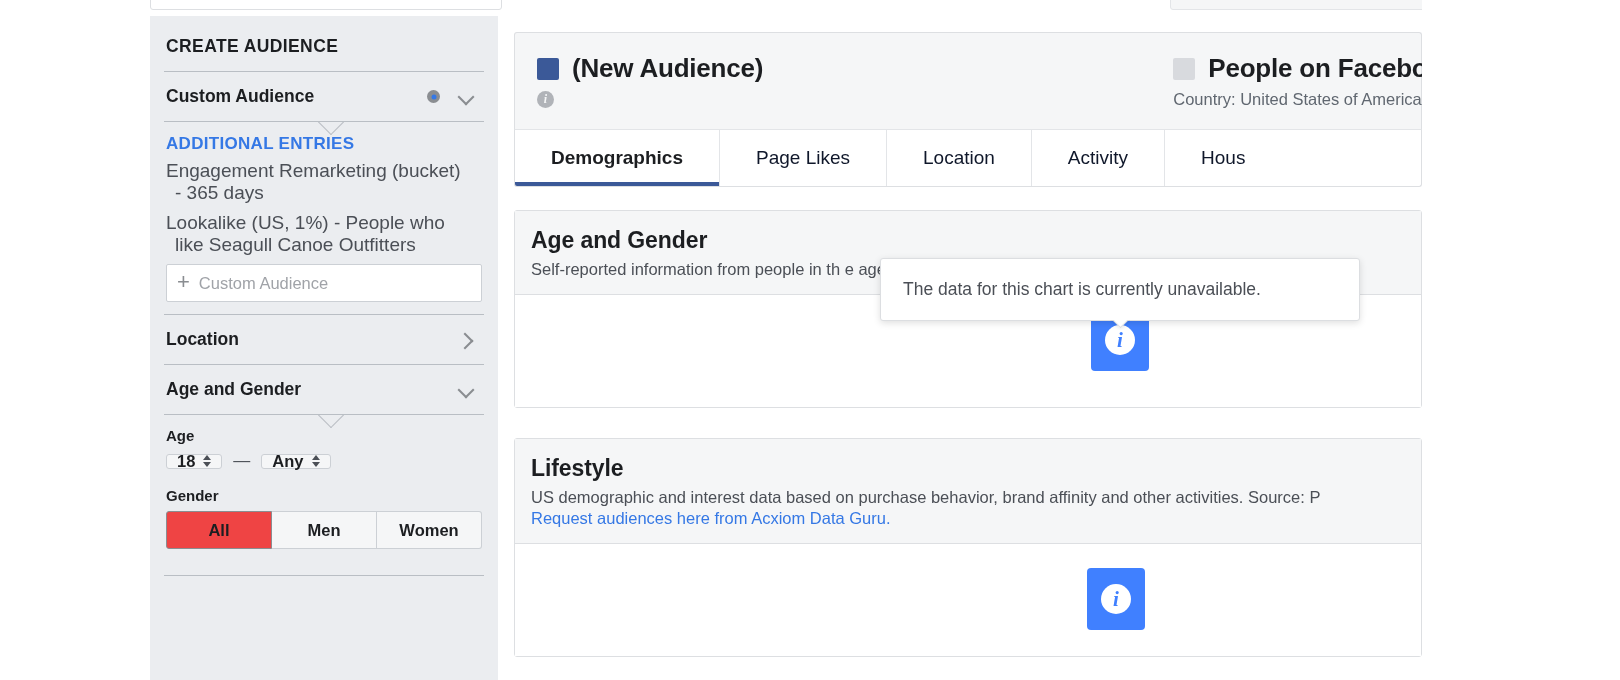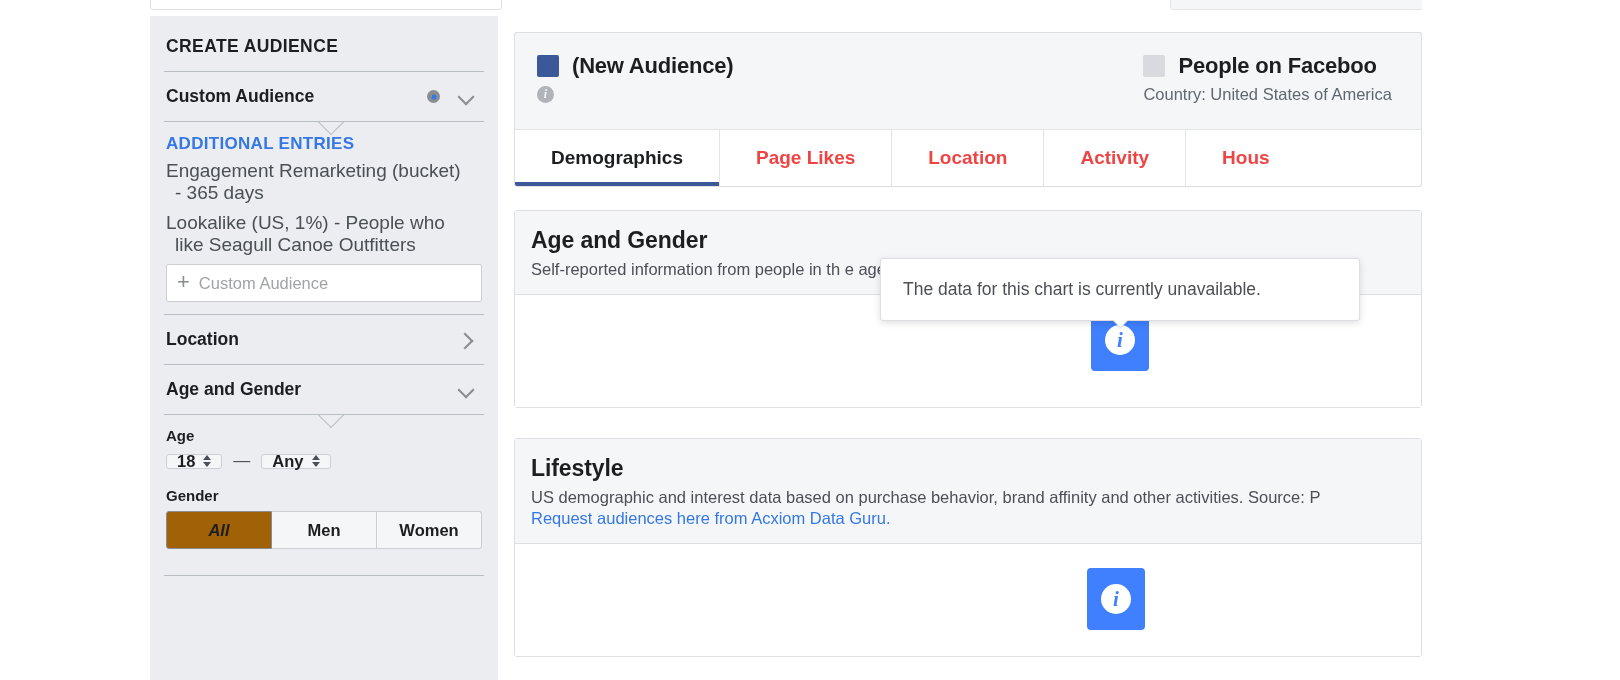--- a/index.html
+++ b/index.html
@@ -208,23 +208,22 @@
     align-items: center;
     justify-content: center;
     font-size: 16.5px;
     font-weight: bold;
     color: #1c1e21;
     cursor: pointer;
   }
   .seg:first-child { border-left: 1px solid #ccd0d5; border-radius: 3px 0 0 3px; }
   .seg:last-child { border-radius: 0 3px 3px 0; }
   .seg.active {
-    background: #a16207;
+    background: #ef4444;
     border: 1.5px solid #8a8d91;
-    font-style: italic;
   }
 
   
   .main {
     position: absolute;
     left: 514px; top: 0;
     width: 908px;
     height: 680px;
   }
   .header-card {
@@ -240,21 +239,21 @@
   .hdr-inner {
     display: flex;
     padding: 20px 22px 0 22px;
     gap: 0;
   }
   .hdr-col { flex: 0 0 auto; }
   .hdr-col.right { margin-left: 410px; }
   .hdr-title-row { display: flex; align-items: center; gap: 13px; }
   .swatch { width: 22px; height: 22px; border-radius: 2px; }
   .hdr-title {
-    font-size: 22px;
+    font-size: 26px;
     font-weight: bold;
     color: #1c1e21;
     white-space: nowrap;
     letter-spacing: -0.2px;
   }
   .info-glyph {
     width: 17px; height: 17px;
     border-radius: 50%;
     background: #b0b3b8;
     color: #f5f6f7;
@@ -287,26 +286,25 @@
     align-items: stretch;
     overflow: hidden;
   }
   .tab {
     flex: 0 0 auto;
     display: flex;
     align-items: center;
     justify-content: center;
     padding: 0 36px;
     font-size: 19px;
-    color: #ef4444;
+    color: #0f172a;
     border-left: 1px solid #e3e5e8;
     position: relative;
     white-space: nowrap;
     cursor: pointer;
-    font-weight: bold;
   }
   .tab:first-child { border-left: none; }
   .tab.active { color: #1c1e21; font-weight: bold; }
   .tab.active::after {
     content: "";
     position: absolute;
     left: 0; right: 0; bottom: 0;
     height: 4px;
     background: #3b5998;
   }

